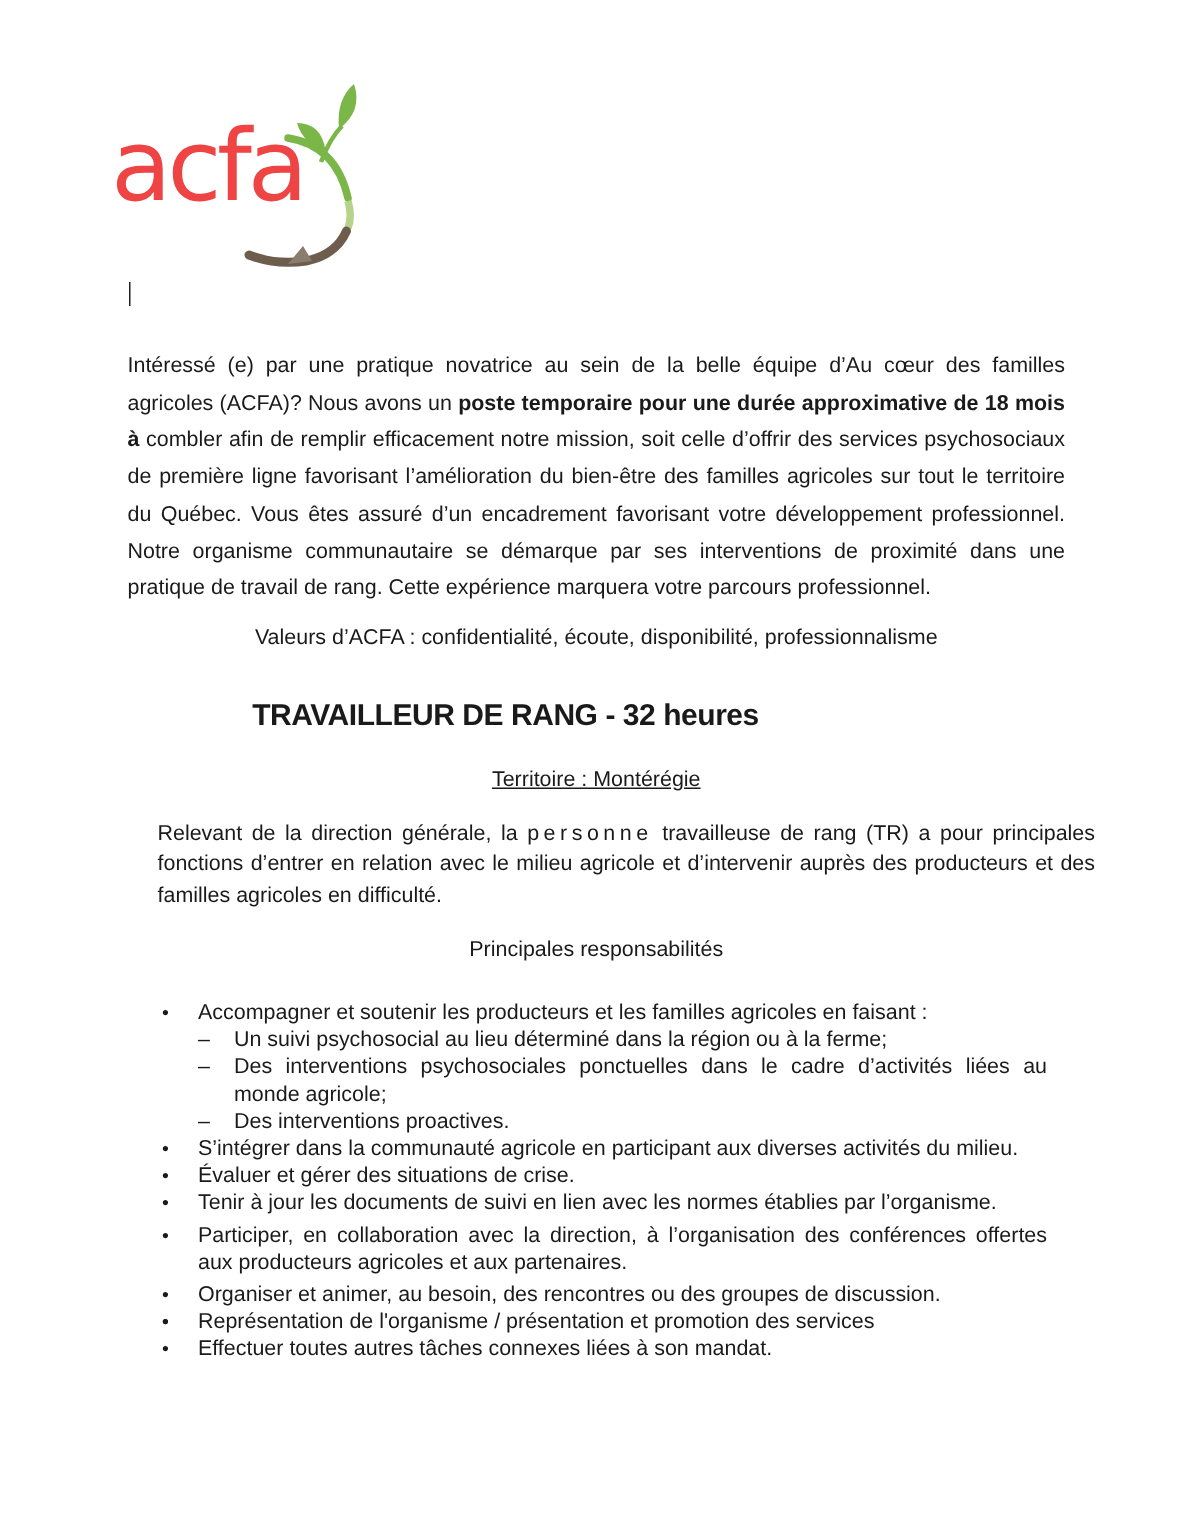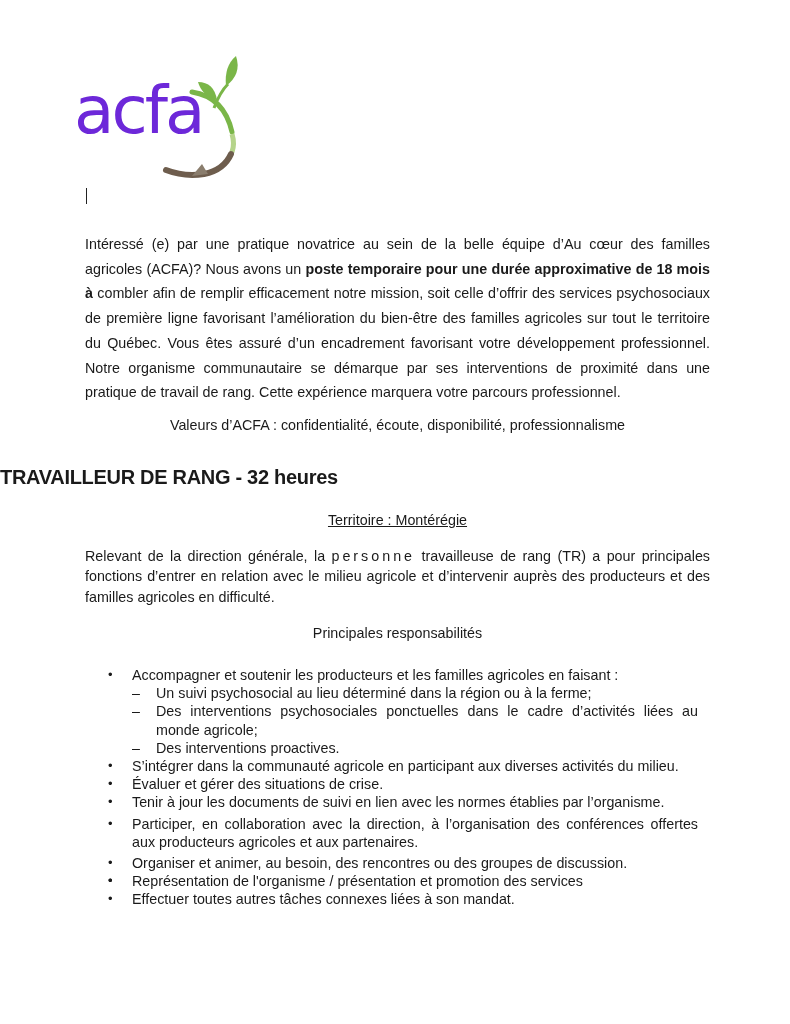--- a/index.html
+++ b/index.html
@@ -4,34 +4,34 @@
   <style>
     html, body { margin: 0; padding: 0; background: #ffffff; }
     body {
       width: 790px; height: 1024px; position: relative; overflow: hidden;
       font-family: "Liberation Sans", sans-serif; color: #1a1a1a;
     }
     .logo { position: absolute; left: 74px; top: 52px; width: 180px; height: 130px; }
     .logo-text {
       position: absolute; left: 0; top: 26px;
       font-family: "DejaVu Sans", sans-serif; font-size: 66px; font-weight: normal;
-      color: #6d28d9; letter-spacing: -3px; line-height: 1;
+      color: #ef4444; letter-spacing: -3px; line-height: 1;
     }
     .logo svg { position: absolute; left: 0; top: 0; }
     .cursor { position: absolute; left: 86px; top: 188px; width: 1px; height: 16px; background: #222; }
     .content { position: absolute; left: 85px; width: 625px; font-size: 14.3px; text-align: center; }
     .intro { top: 212px; line-height: 24.7px; text-align: justify; margin-top: 20px; }
     .intro b { font-weight: bold; }
     .values { top: 415px; line-height: 20px; }
     .title {
-      position: absolute; top: 466px; left: 0; width: 674px; 
+      position: absolute; top: 466px; left: 0; width: 674px; text-align: center;
       font-size: 20px; font-weight: bold; letter-spacing: -0.3px;
     }
     .territory { top: 512px; text-decoration: underline; }
-    .relevant { top: 546px; line-height: 20.3px; text-align: justify; }
+    .relevant { top: 546px; line-height: 20.3px; text-align: justify; margin-left: 20px; }
     .spaced { letter-spacing: 3px; }
     .resp-heading { top: 625px; }
     .list { position: absolute; left: 108px; top: 666px; width: 590px; font-size: 14.3px; margin: 0; padding: 0; list-style: none; }
     .list li { position: relative; padding-left: 24px; line-height: 18.2px; }
     .list li .bullet { position: absolute; left: 0; top: 0; font-size: 13px; }
     .list li.gap { margin-top: 3px; }
     .sublist { list-style: none; margin: 0; padding: 0; }
     .sublist li { padding-left: 48px; text-align: justify; }
     .sublist li .dash { position: absolute; left: 22px; top: 0; }
     .justify { text-align: justify; }

